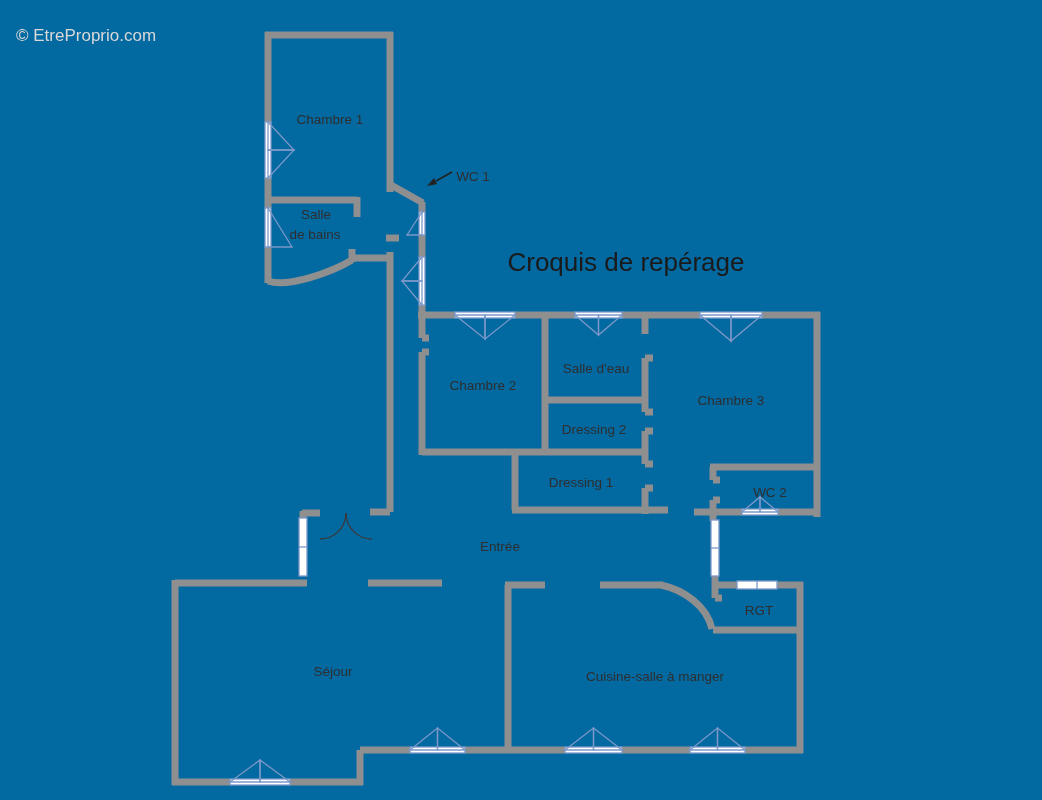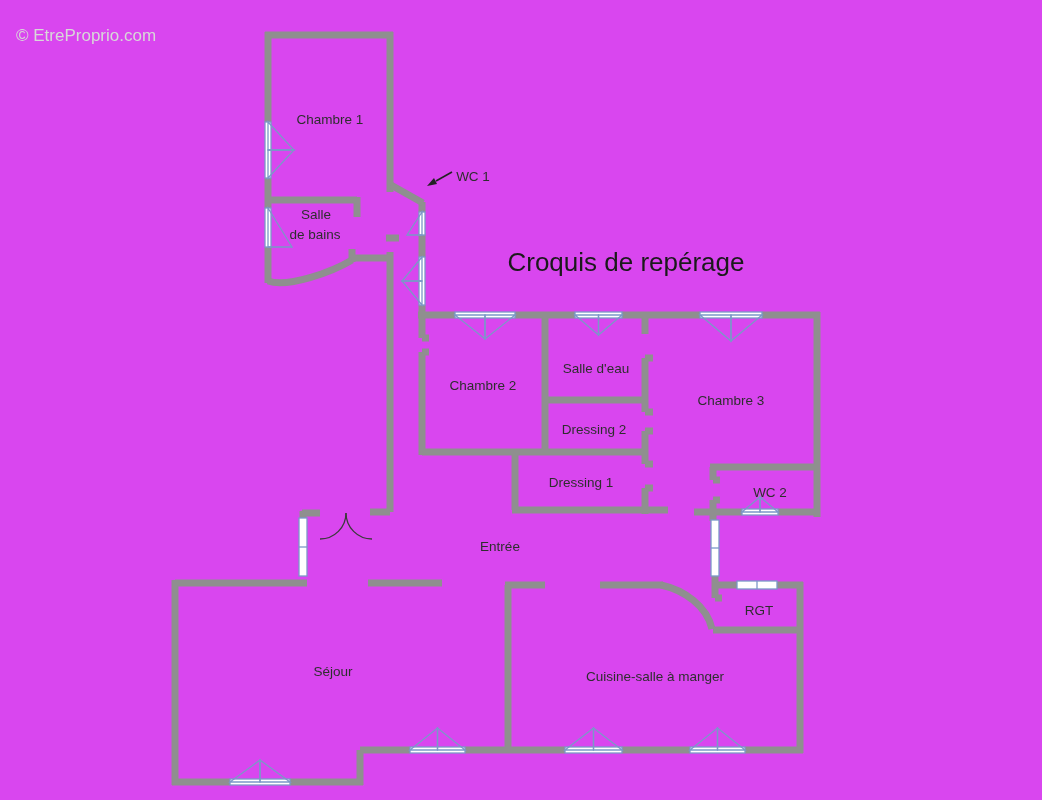--- a/index.html
+++ b/index.html
@@ -1,17 +1,17 @@
 <!DOCTYPE html>
 <html><head>
 <meta charset="utf-8">
 <style>
   html,body{margin:0;padding:0;background:#ffffff;}
   body{font-family:"Liberation Sans", sans-serif;}
-  .stage{position:relative;width:1042px;height:800px;background:#d946ef;overflow:hidden;}
+  .stage{position:relative;width:1042px;height:800px;background:#0369a1;overflow:hidden;}
   svg{display:block;}
   text{font-family:"Liberation Sans", sans-serif;}
 </style>
 </head>
 <body>
 
 <div class="stage">
   <svg id="plan-svg" width="1042" height="800" viewBox="0 0 1042 800">
     <text id="wm" x="16" y="41" text-anchor="start" fill="#d8d8d8" font-size="17">© EtreProprio.com</text>
     <text id="plan-title" x="626" y="271" text-anchor="middle" fill="#1a1a1a" font-size="26">Croquis de repérage</text>

